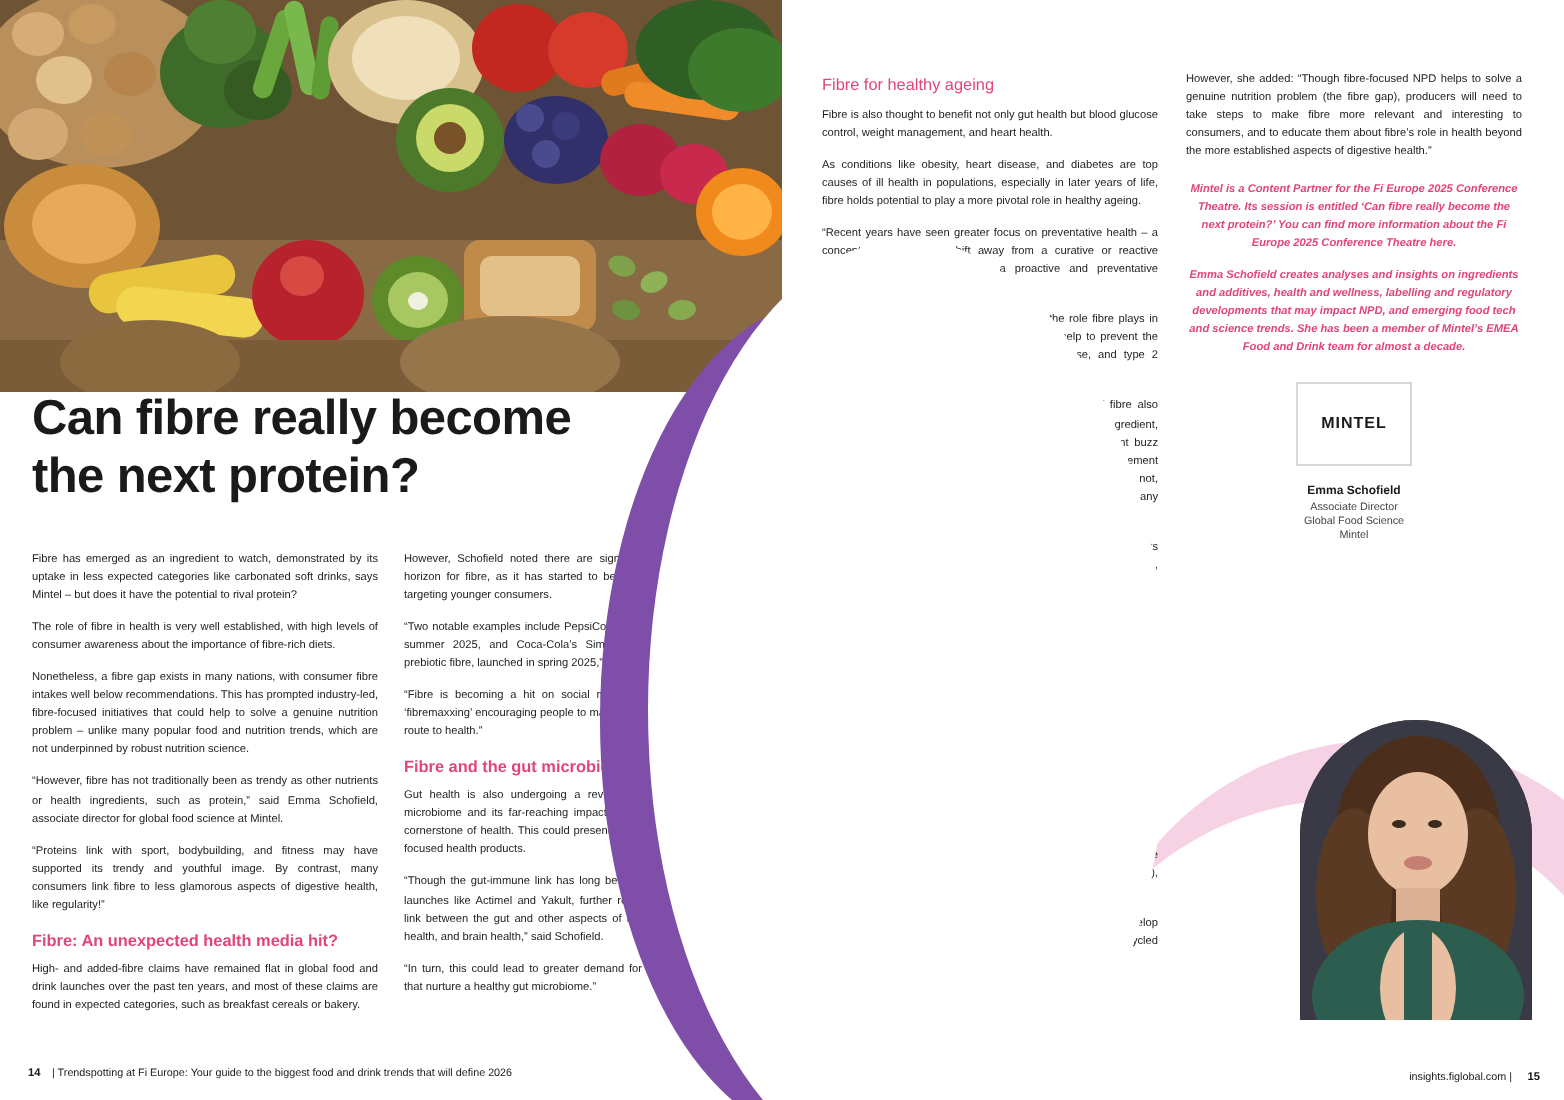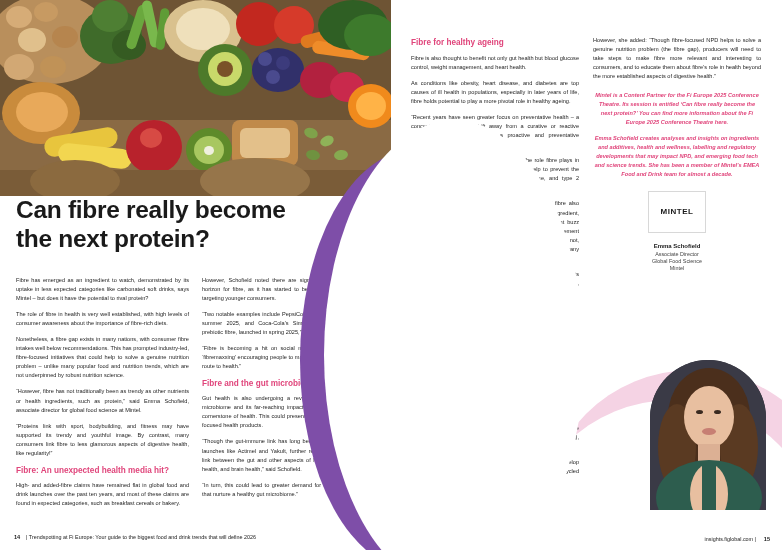--- a/index.html
+++ b/index.html
@@ -132,21 +132,21 @@
     margin: 0 0 7px 0;
     font-size: 5.6px;
     line-height: 1.62;
     color: #242424;
     text-align: justify;
   }
   .rp-col h2 {
     margin: 2px 0 6px 0;
     font-size: 8.2px;
     line-height: 1.2;
-    font-weight: bold;
+    font-weight: normal;
     color: #e0457b;
   }
   .promo {
     margin: 10px 0 0 0;
     padding: 0;
     text-align: center;
   }
   .promo p {
     margin: 0 0 7px 0;
     font-size: 5.6px;

